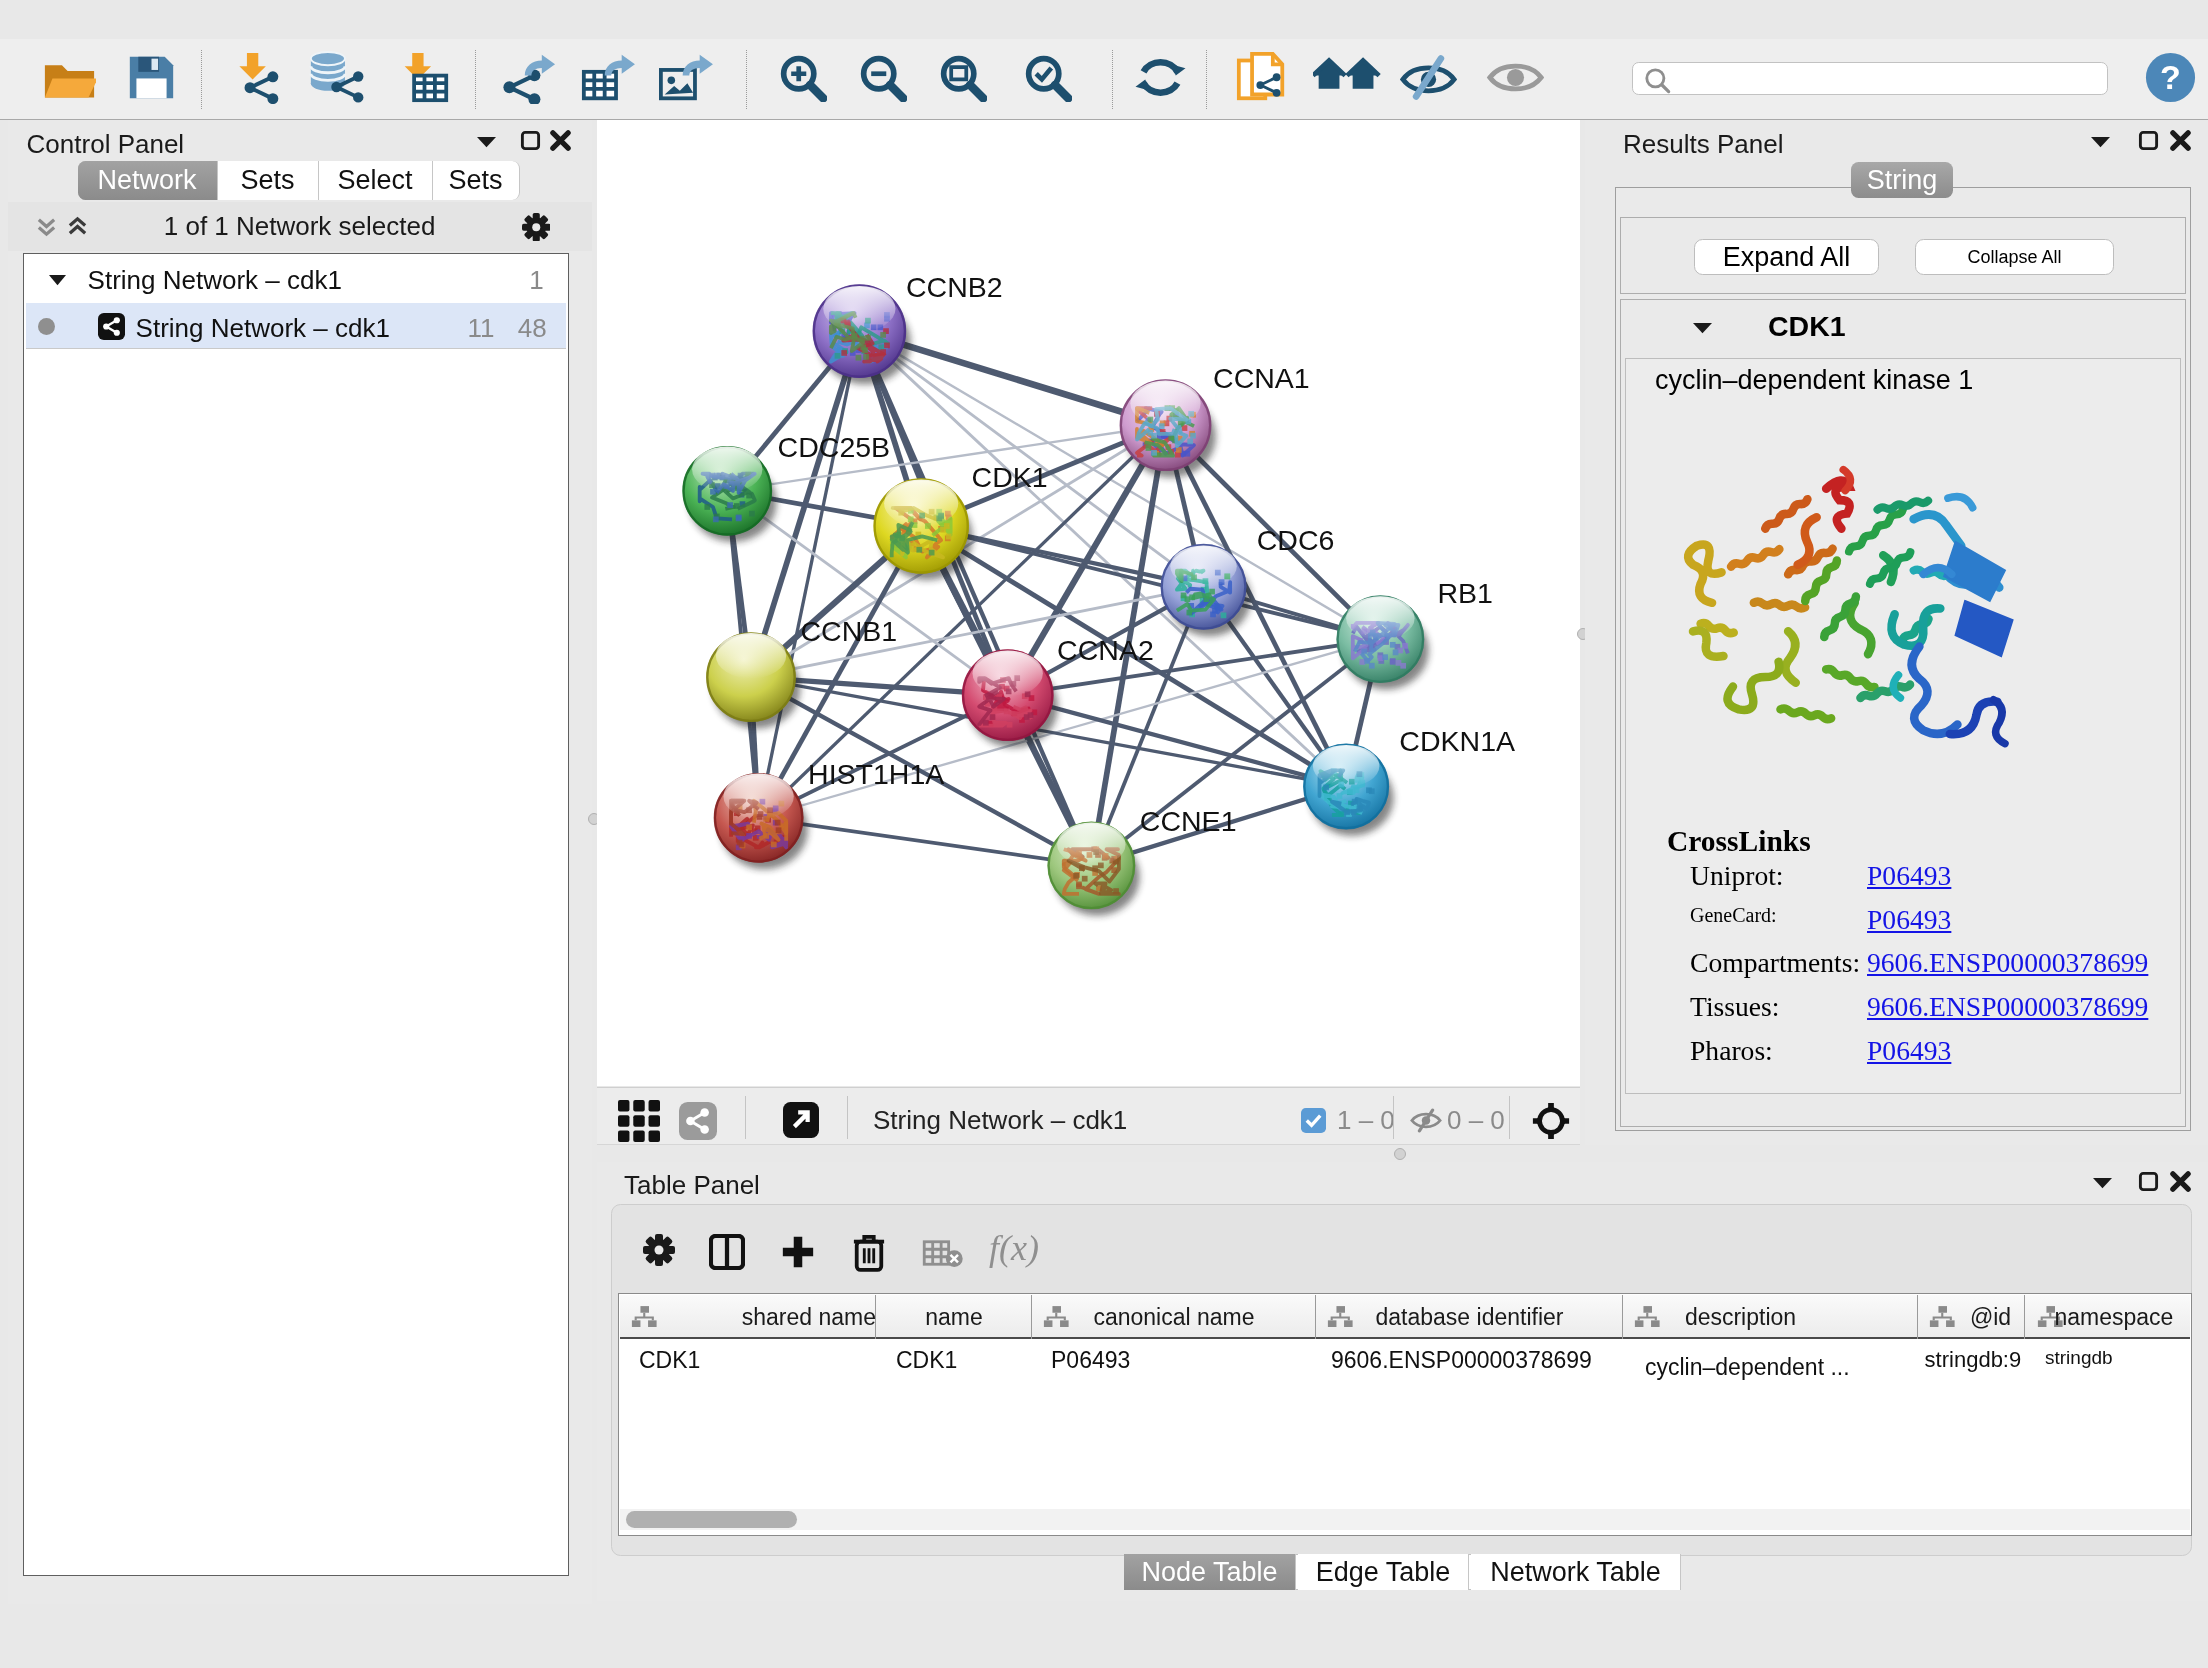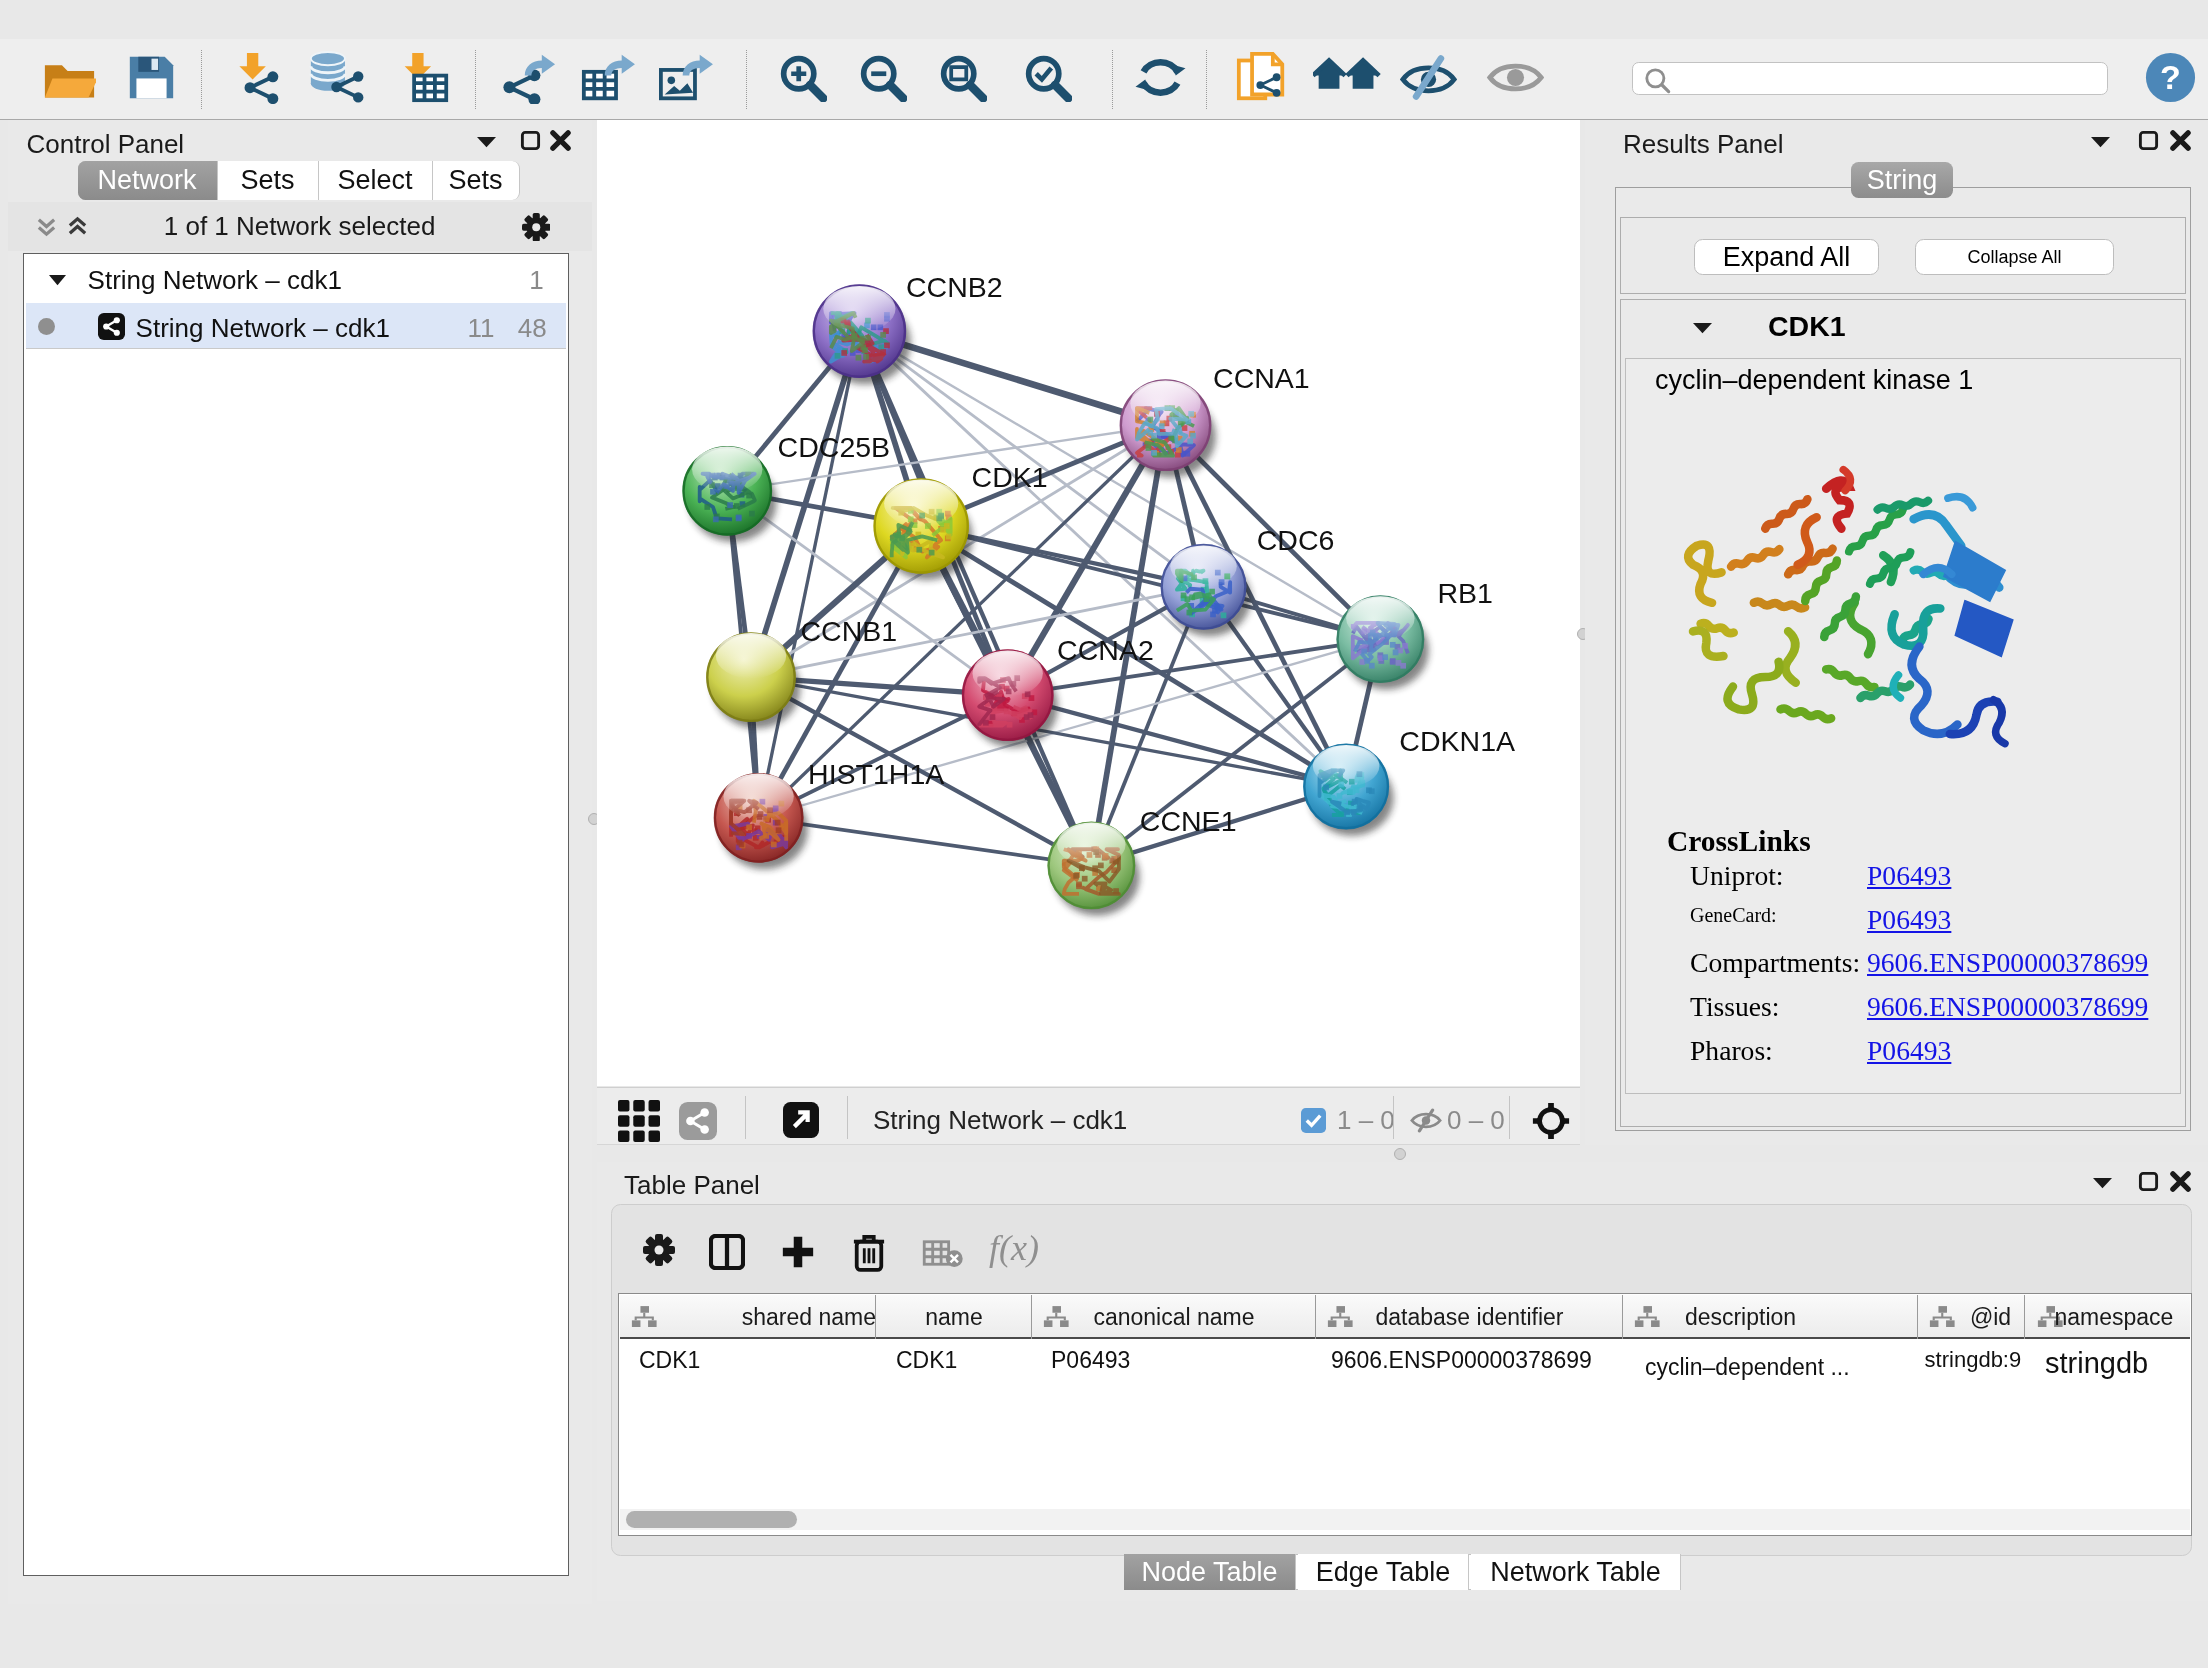--- a/index.html
+++ b/index.html
@@ -1043,21 +1043,21 @@
       <div class="abs" style="left:719px; top:180px; width:307px; height:40px; overflow:hidden;">
         <div class="abs" style="left:15px; top:4.8px; white-space:nowrap; font-size:23px; color:#111;">9606.ENSP00000378699</div>
       </div>
       <div class="abs" style="left:1026px; top:180px; width:295px; height:40px; overflow:hidden;">
         <div class="abs" style="left:22px; top:12px; white-space:nowrap; font-size:23px; color:#111;">cyclin–dependent ...</div>
       </div>
       <div class="abs" style="left:1319px; top:180px; width:107px; height:40px; overflow:hidden;">
         <div class="abs" style="left:8.6px; top:4.8px; white-space:nowrap; font-size:22px; color:#111;">stringdb:9...</div>
       </div>
       <div class="abs" style="left:1427px; top:180px; width:166px; height:40px; overflow:hidden;">
-        <div class="abs" style="left:21px; top:4.8px; white-space:nowrap; font-size:29px; color:#111;">stringdb</div>
+        <div class="abs" style="left:21px; top:4.8px; white-space:nowrap; font-size:19px; color:#111;">stringdb</div>
       </div>
       <div class="abs" style="left:23px; top:347px; width:1570px; height:21px; background:#f2f2f2;"></div>
       <div class="abs" style="left:28.5px; top:349px; width:171px; height:17px; background:#b0b0b0; border-radius:8.6px;"></div>
       <div class="abs" style="left:527px; top:392px; width:557px; height:36px; border-radius:7.6px; overflow:hidden; border:1px solid #c2c2c2; background:#fff;"></div>
       <div class="abs graybtn" style="left:527px; top:392px; width:172px; height:36px; line-height:36px; text-align:center; font-size:27px; border-right:1px solid #c6c6c6;">Node Table</div>
       <div class="abs whitebtn" style="left:701px; top:392px; width:171px; height:36px; line-height:36px; text-align:center; font-size:27px; border-right:1px solid #c6c6c6;">Edge Table</div>
       <div class="abs whitebtn" style="left:874px; top:392px; width:210px; height:36px; line-height:36px; text-align:center; font-size:27px; border-right:1px solid #c6c6c6;">Network Table</div>
     </div>
   </div>
 

